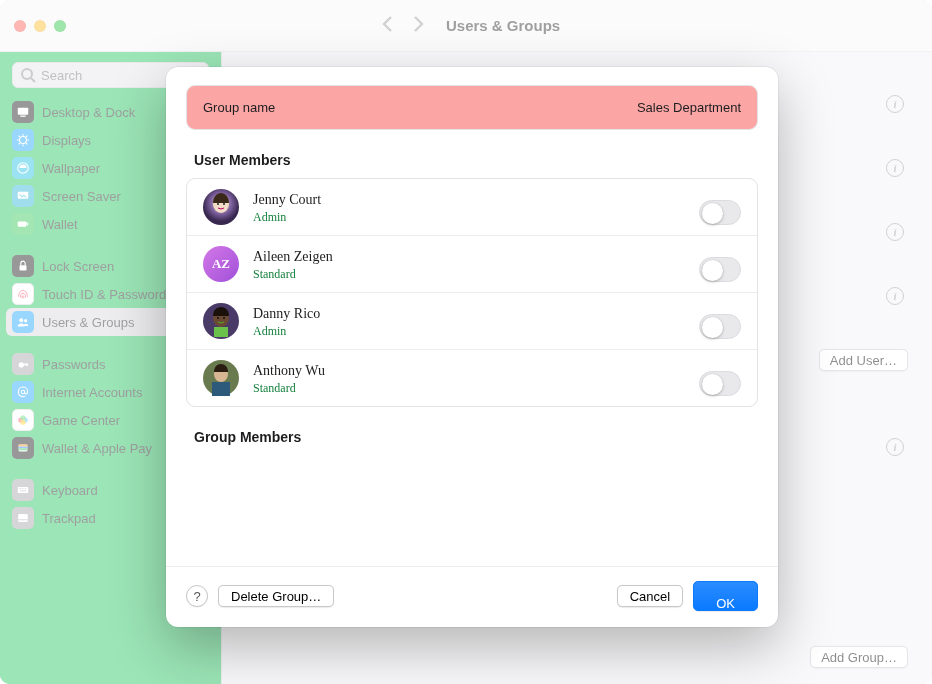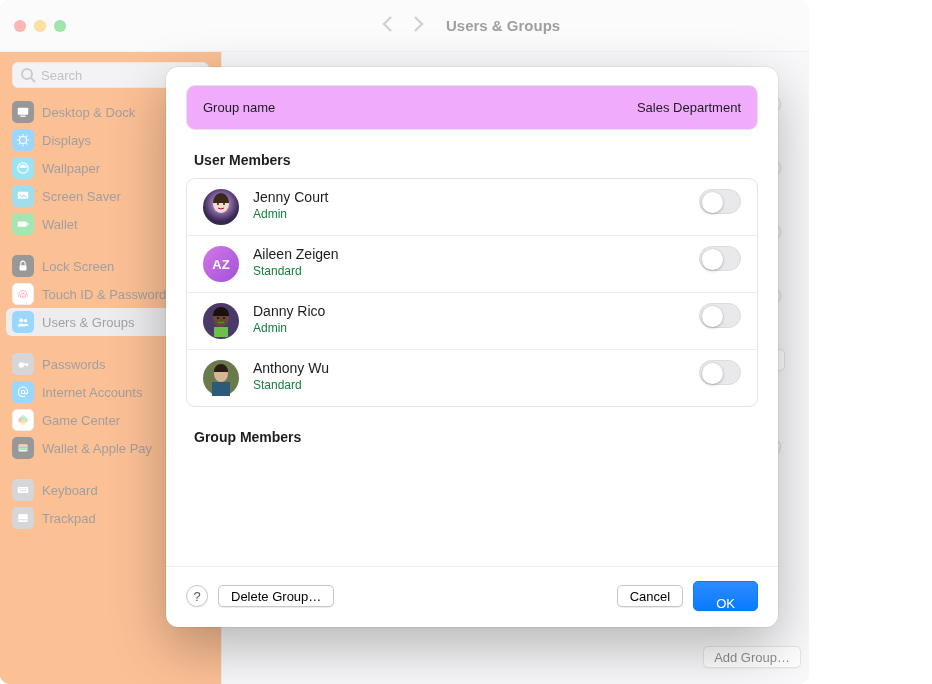--- a/index.html
+++ b/index.html
@@ -8,21 +8,21 @@
     background: #fff;
     width: 932px;
     height: 684px;
     overflow: hidden;
     position: relative;
     font-size: 13px;
     color: #1d1d1f;
   }
   
   .window {
-    width: 809px;
+    width: 932px;
     height: 684px;
     background: #f2f2f5;
     border-radius: 10px;
     overflow: hidden;
     position: relative;
   }
   .titlebar {
     height: 52px;
     display: flex;
     align-items: center;
@@ -48,21 +48,21 @@
     font-size: 15px; font-weight: 600; color: #2a2a2e;
     margin-left: 20px;
   }
   
   .body {
     display: flex;
     height: calc(684px - 52px);
   }
   .sidebar {
     width: 222px;
-    background: #f97316;
+    background: #22c55e;
     border-right: 1px solid #d9d9dd;
     padding: 10px 0 0 0;
     display: flex; flex-direction: column;
     font-size: 13px;
   }
   .search-wrap {
     margin: 0 12px 10px 12px;
   }
   .search-wrap input {
     width: 100%;
@@ -132,21 +132,21 @@
   .add-btn {
     height: 22px; padding: 0 10px;
     border: 0.5px solid #c7c7cc;
     border-radius: 5px;
     background: #fff;
     font-size: 13px;
     box-shadow: 0 0.5px 1px rgba(0,0,0,.08);
     cursor: pointer;
   }
   .bottom-buttons {
-    position: absolute; right: 8px; bottom: 16px;
+    position: absolute; right: 24px; bottom: 16px;
     display: flex; flex-direction: column; gap: 6px; align-items: flex-end;
   }
   
   .dim {
     position: absolute; inset: 0;
     background: rgba(255,255,255,0.55);
     pointer-events: none;
   }
   .modal {
     position: absolute;
@@ -157,43 +157,44 @@
     background: #fff;
     border-radius: 12px;
     box-shadow: 0 20px 55px rgba(0,0,0,.28), 0 0 0 0.5px rgba(0,0,0,.1);
     display: flex;
     flex-direction: column;
     padding: 18px 20px 16px 20px;
   }
   .panel {
     border: 1px solid #e3e3e7;
     border-radius: 9px;
-    background: #f0abfc;
+    background: #fca5a5;
     overflow: hidden;
   }
   .panel-row {
     display: flex; align-items: center;
     padding: 14px 16px;
   }
   .pr-label { font-size: 13px; color: #1d1d1f; }
   .pr-value { margin-left: auto; font-size: 13px; color: #1d1d1f; }
   .section-title {
     font-weight: 600;
     font-size: 14px;
     margin: 22px 2px 10px 8px;
   }
   .members {
     border: 1px solid #e3e3e7;
     border-radius: 9px;
     overflow: hidden;
   }
   .member-row {
-    display: flex; align-items: flex-start;
+    display: flex; align-items: flex-end;
     padding: 10px 16px;
     border-top: 1px solid #ececef;
+    font-family: Liberation Serif, serif;
   }
   .member-row:first-child { border-top: none; }
   .avatar {
     width: 36px; height: 36px; border-radius: 50%;
     margin-right: 14px;
     flex: 0 0 36px;
   }
   .member-name { font-size: 14px; }
   .member-role { font-size: 12px; color: #15803d; margin-top: 2px; }
   .toggle {

